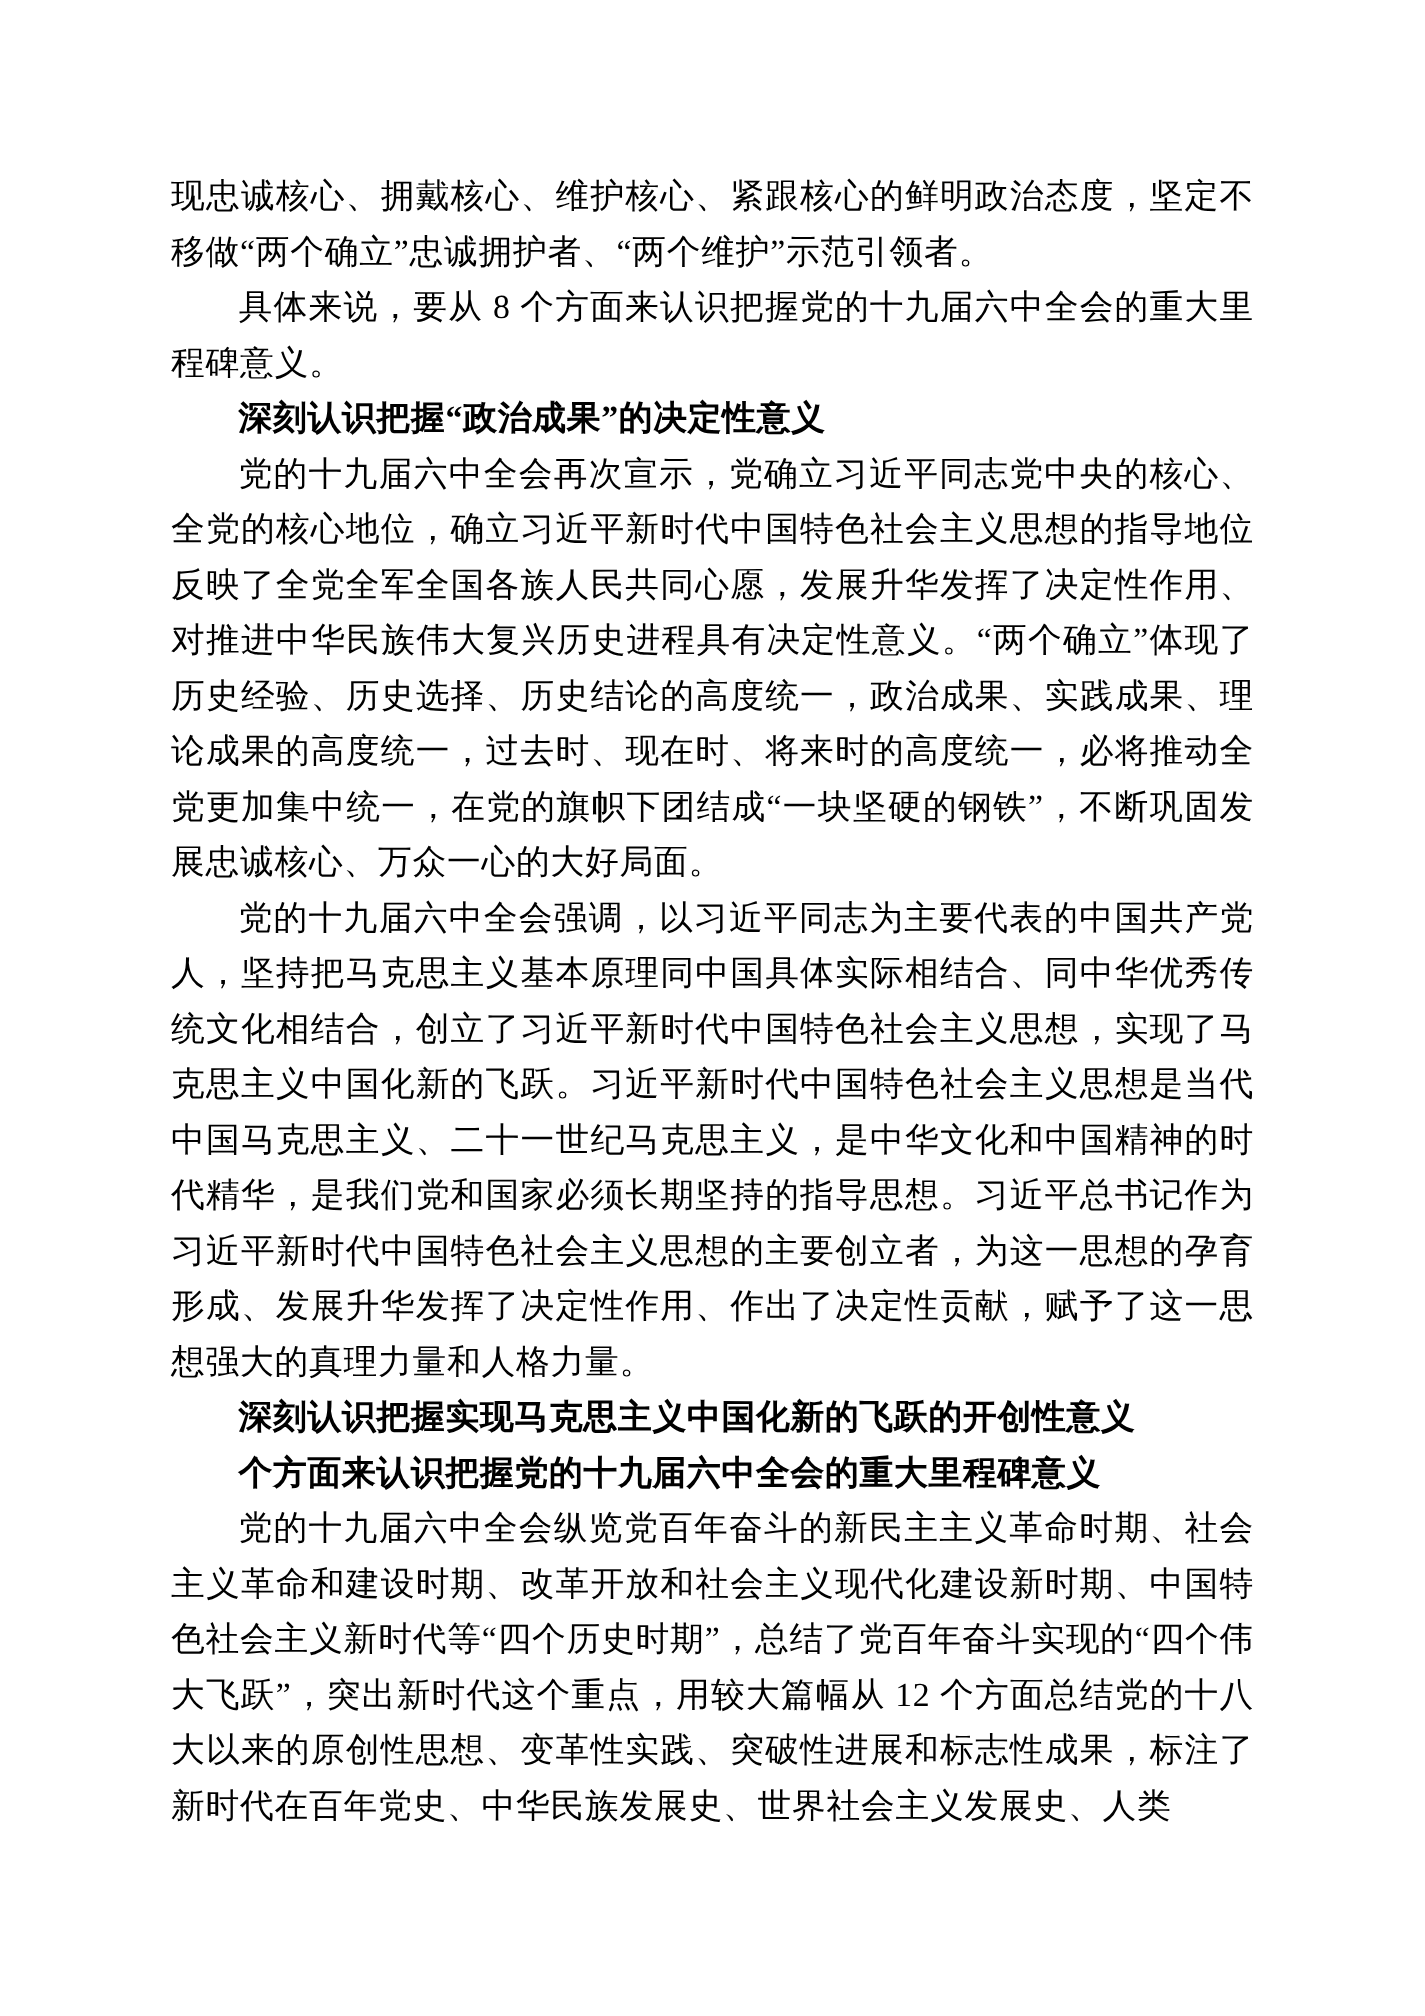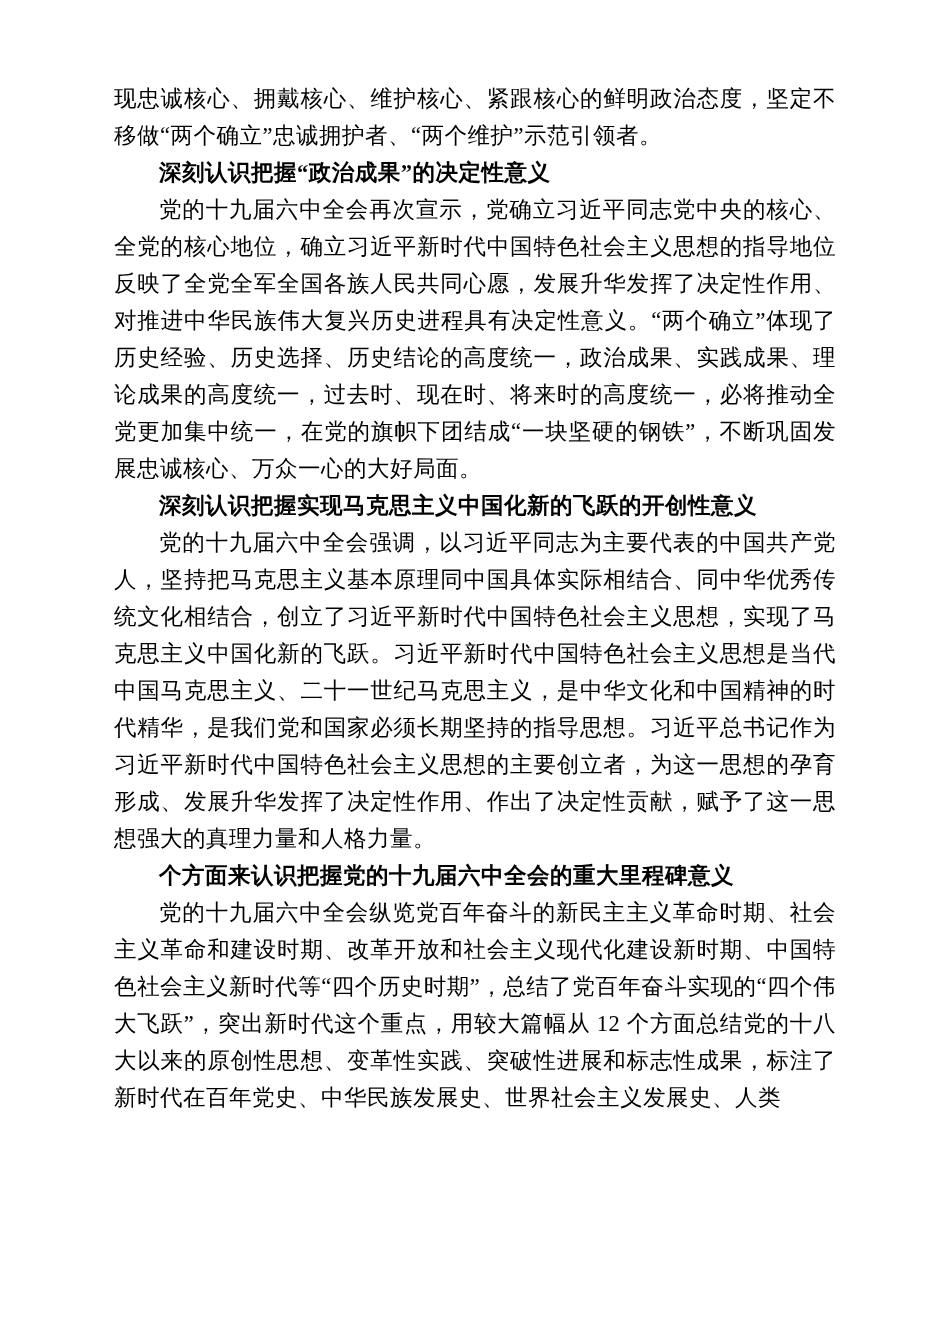--- a/index.html
+++ b/index.html
@@ -10,21 +10,21 @@
   body {
     width: 950px;
     height: 1344px;
     font-family: "Liberation Serif", "DejaVu Serif", serif;
     color: #000000;
   }
   .page {
     box-sizing: border-box;
     width: 950px;
     height: 1344px;
-    padding: 80px 114px 40px 114px;
+    padding: 112px 114px 40px 114px;
     background: #ffffff;
     overflow: hidden;
   }
   .para {
     margin: 0;
     font-size: 22.5px;
     line-height: 37px;
     text-align: justify;
     text-justify: inter-ideograph;
     word-break: break-all;
@@ -38,25 +38,26 @@
     text-indent: 2em;
     font-family: "Liberation Serif", "DejaVu Serif", serif;
   }
 </style>
 </head>
 <body>
 
 <div class="page">
   <p class="para">现忠诚核心、拥戴核心、维护核心、紧跟核心的鲜明政治态度，坚定不移做“两个确立”忠诚拥护者、“两个维护”示范引领者。</p>
 
+  <p class="para indent">具体来说，要从 8 个方面来认识把握党的十九届六中全会的重大里程碑意义。</p>
 
   <p class="para heading">深刻认识把握“政治成果”的决定性意义</p>
 
   <p class="para indent">党的十九届六中全会再次宣示，党确立习近平同志党中央的核心、全党的核心地位，确立习近平新时代中国特色社会主义思想的指导地位反映了全党全军全国各族人民共同心愿，发展升华发挥了决定性作用、对推进中华民族伟大复兴历史进程具有决定性意义。“两个确立”体现了历史经验、历史选择、历史结论的高度统一，政治成果、实践成果、理论成果的高度统一，过去时、现在时、将来时的高度统一，必将推动全党更加集中统一，在党的旗帜下团结成“一块坚硬的钢铁”，不断巩固发展忠诚核心、万众一心的大好局面。</p>
 
+  <p class="para indent">党的十九届六中全会强调，以习近平同志为主要代表的中国共产党人，坚持把马克思主义基本原理同中国具体实际相结合、同中华优秀传统文化相结合，创立了习近平新时代中国特色社会主义思想，实现了马克思主义中国化新的飞跃。习近平新时代中国特色社会主义思想是当代中国马克思主义、二十一世纪马克思主义，是中华文化和中国精神的时代精华，是我们党和国家必须长期坚持的指导思想。习近平总书记作为习近平新时代中国特色社会主义思想的主要创立者，为这一思想的孕育形成、发展升华发挥了决定性作用、作出了决定性贡献，赋予了这一思想强大的真理力量和人格力量。</p>
+
   <p class="para heading">深刻认识把握实现马克思主义中国化新的飞跃的开创性意义</p>
-
-  <p class="para indent">党的十九届六中全会强调，以习近平同志为主要代表的中国共产党人，坚持把马克思主义基本原理同中国具体实际相结合、同中华优秀传统文化相结合，创立了习近平新时代中国特色社会主义思想，实现了马克思主义中国化新的飞跃。习近平新时代中国特色社会主义思想是当代中国马克思主义、二十一世纪马克思主义，是中华文化和中国精神的时代精华，是我们党和国家必须长期坚持的指导思想。习近平总书记作为习近平新时代中国特色社会主义思想的主要创立者，为这一思想的孕育形成、发展升华发挥了决定性作用、作出了决定性贡献，赋予了这一思想强大的真理力量和人格力量。</p>
 
   <p class="para heading">个方面来认识把握党的十九届六中全会的重大里程碑意义</p>
 
   <p class="para indent">党的十九届六中全会纵览党百年奋斗的新民主主义革命时期、社会主义革命和建设时期、改革开放和社会主义现代化建设新时期、中国特色社会主义新时代等“四个历史时期”，总结了党百年奋斗实现的“四个伟大飞跃”，突出新时代这个重点，用较大篇幅从 12 个方面总结党的十八大以来的原创性思想、变革性实践、突破性进展和标志性成果，标注了新时代在百年党史、中华民族发展史、世界社会主义发展史、人类</p>
 </div>
 
 </body></html>

